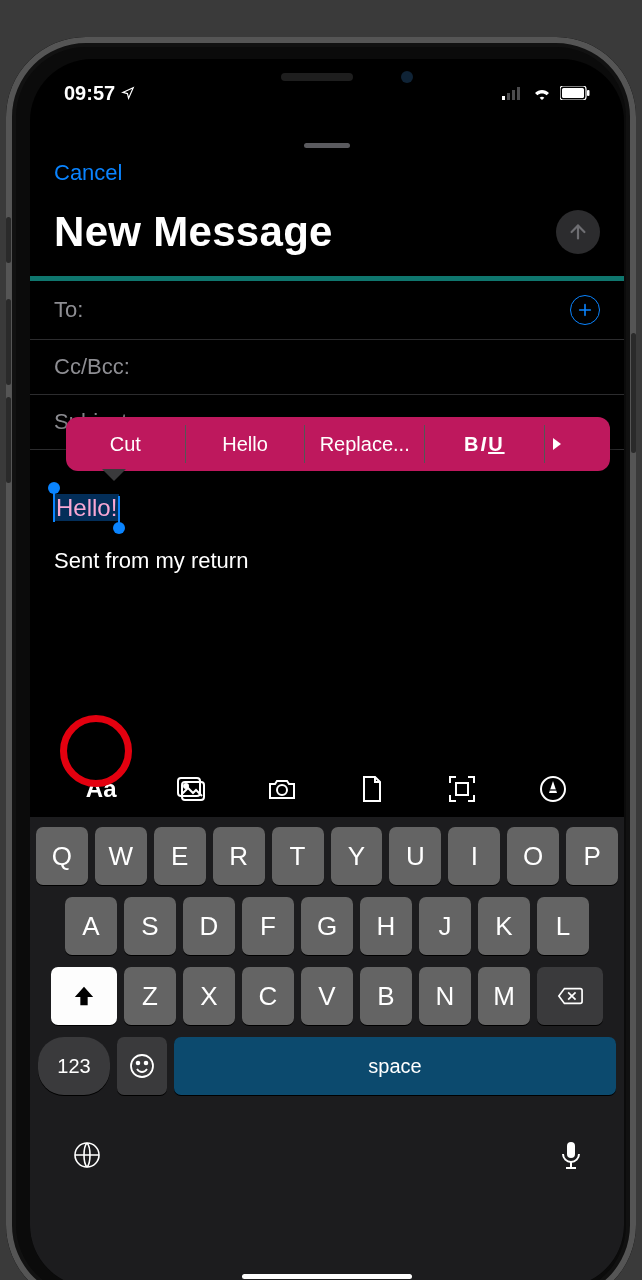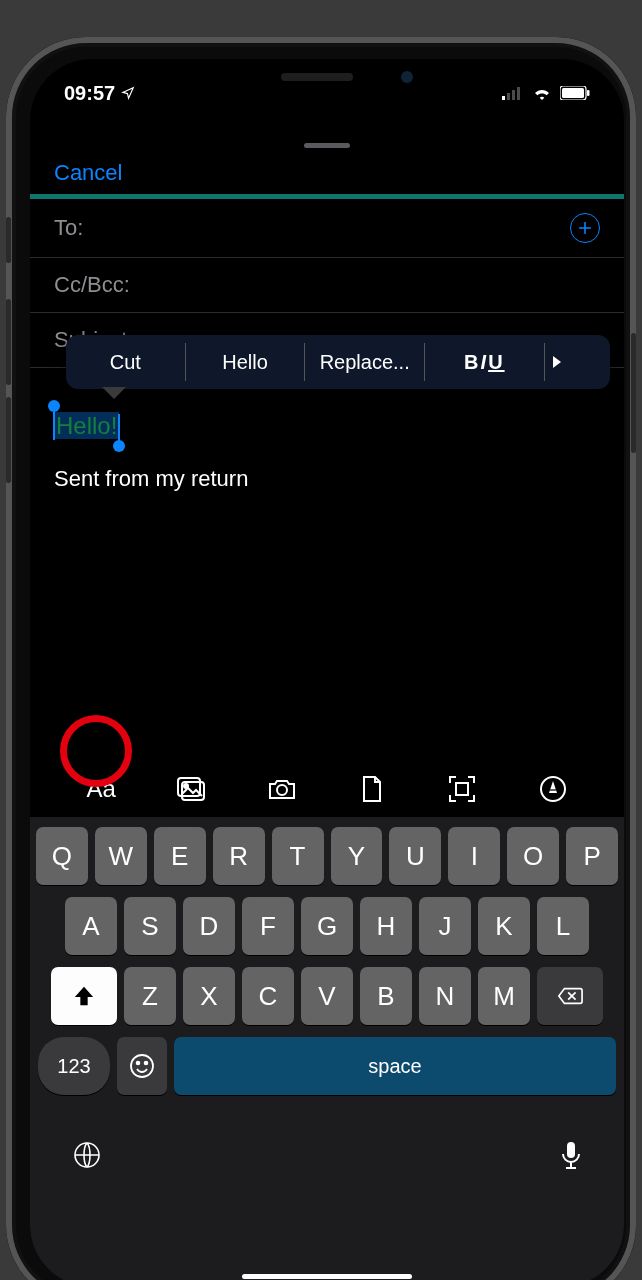--- a/index.html
+++ b/index.html
@@ -37,47 +37,47 @@
   .title-row { display:flex; align-items:center; justify-content:space-between; padding:14px 24px 20px; }
   .title { font-size:42px; font-weight:700; letter-spacing:0.3px; }
   .send { width:44px; height:44px; border-radius:50%; background:#2c2c2e; display:flex; align-items:center; justify-content:center; }
   .field { display:flex; align-items:center; color:#8e8e93; font-size:22px; padding:14px 24px; border-bottom:1px solid #2c2c2e; }
   .field.first { border-top:5px solid #0f766e; }
   .field span.label { }
   .add-btn { margin-left:auto; width:30px; height:30px; border:1.8px solid #0a84ff; border-radius:50%; display:flex; align-items:center; justify-content:center; color:#0a84ff; font-size:22px; line-height:1; }
   .subject-wrap { position:relative; }
   .edit-menu {
     position:absolute; top:22px; left:36px; right:14px; height:54px;
-    background:#0f172a; border-radius:12px; display:flex; align-items:center; z-index:10;
+    background:#be185d; border-radius:12px; display:flex; align-items:center; z-index:10;
     box-shadow:0 4px 14px rgba(0,0,0,0.5);
   }
   .edit-menu .item { flex:1; text-align:center; font-size:20px; color:#fff; padding:0 6px; }
   .edit-menu .sep { width:1px; height:38px; background:#555; }
   .edit-menu .biu { font-family: Georgia, serif; font-weight:600; letter-spacing:2px; }
   .edit-menu .biu .i { font-style:italic; }
   .edit-menu .biu .u { text-decoration:underline; }
   .menu-arrow {
     position:absolute; bottom:-10px; left:36px; width:0; height:0;
     border-left:12px solid transparent; border-right:12px solid transparent; border-top:12px solid #3a3a3c;
   }
   .body-area { padding:44px 24px 8px; color:#fff; font-size:22px; }
   .sel-wrap { position:relative; display:inline-block; }
-  .sel-text { background:rgba(10,132,255,0.35); color:#15803d; padding:0 2px; font-size:24px; position:relative; z-index:2;}
+  .sel-text { background:rgba(10,132,255,0.35); color:#f9a8d4; padding:0 2px; font-size:24px; position:relative; z-index:2;}
   .sel-handle { position:absolute; width:2px; height:30px; background:#0a84ff; z-index:3;}
   .sel-handle.left { left:-1px; top:-2px; }
   .sel-handle.right { right:-1px; top:2px; }
   .sel-dot { position:absolute; width:12px; height:12px; background:#0a84ff; border-radius:50%; z-index:3;}
   .sel-dot.tl { left:-6px; top:-12px; }
   .sel-dot.br { right:-6px; bottom:-12px; }
   .signature { padding:18px 24px 10px; font-size:22px; color:#fff; }
   .annot { position:absolute; left:30px; top:582px; width:72px; height:72px; border:7px solid #e3000f; border-radius:50%; z-index:20; }
 
   .accessory { position:absolute; bottom:470px; left:0; right:0; height:56px; display:flex; align-items:center; justify-content:space-around; padding:0 26px; }
   .ac-item { width:40px; height:40px; display:flex; align-items:center; justify-content:center; color:#fff; }
-  .ac-aa { font-size:24px; font-weight:400; }
+  .ac-aa { font-size:24px; font-weight:700; }
 
   .keyboard { position:absolute; bottom:0; left:0; right:0; height:470px; background:#1c1c1e; padding:10px 6px 0; }
   .krow { display:flex; gap:7px; margin-bottom:12px; justify-content:center; }
   .key { flex:1; background:#646464; border-radius:7px; height:58px; display:flex; align-items:center; justify-content:center; font-size:26px; color:#fff; box-shadow:0 1px 0 #000; max-width:52px;}
   .krow.r3 .key { }
   .key.special { background:#3a3a3c; }
   .key.shift { background:#fdfdfd; color:#000; max-width:66px; flex:1.3; }
   .key.del { max-width:66px; flex:1.3; }
   .krow.r4 { gap:7px; padding:0 2px;}
   .key.k123 { max-width:72px; font-size:20px;border-radius:26px; }
@@ -134,20 +134,29 @@
               <rect x="27" y="4" width="2.5" height="6" rx="1" fill="#fff"></rect>
             </svg>
         </span>
       </div>
     </div>
 
     <div class="content">
       <div class="grabber"></div>
       <div class="cancel">Cancel</div>
 
+      <div class="title-row">
+        <div class="title">New Message</div>
+        <div class="send">
+          <svg width="22" height="22" viewBox="0 0 24 24" fill="none" stroke="#6e6e72" stroke-width="2.4" stroke-linecap="round" stroke-linejoin="round">
+              <path d="M12 19V5"></path>
+              <path d="M5 12l7-7 7 7"></path>
+            </svg>
+        </div>
+      </div>
 
       <div class="field first">
         <span class="label">To:</span>
         <span class="add-btn">
           <svg width="16" height="16" viewBox="0 0 24 24" stroke="#0a84ff" stroke-width="2.4" stroke-linecap="round">
               <path d="M12 4v16M4 12h16"></path>
             </svg>
         </span>
       </div>
       <div class="field">

